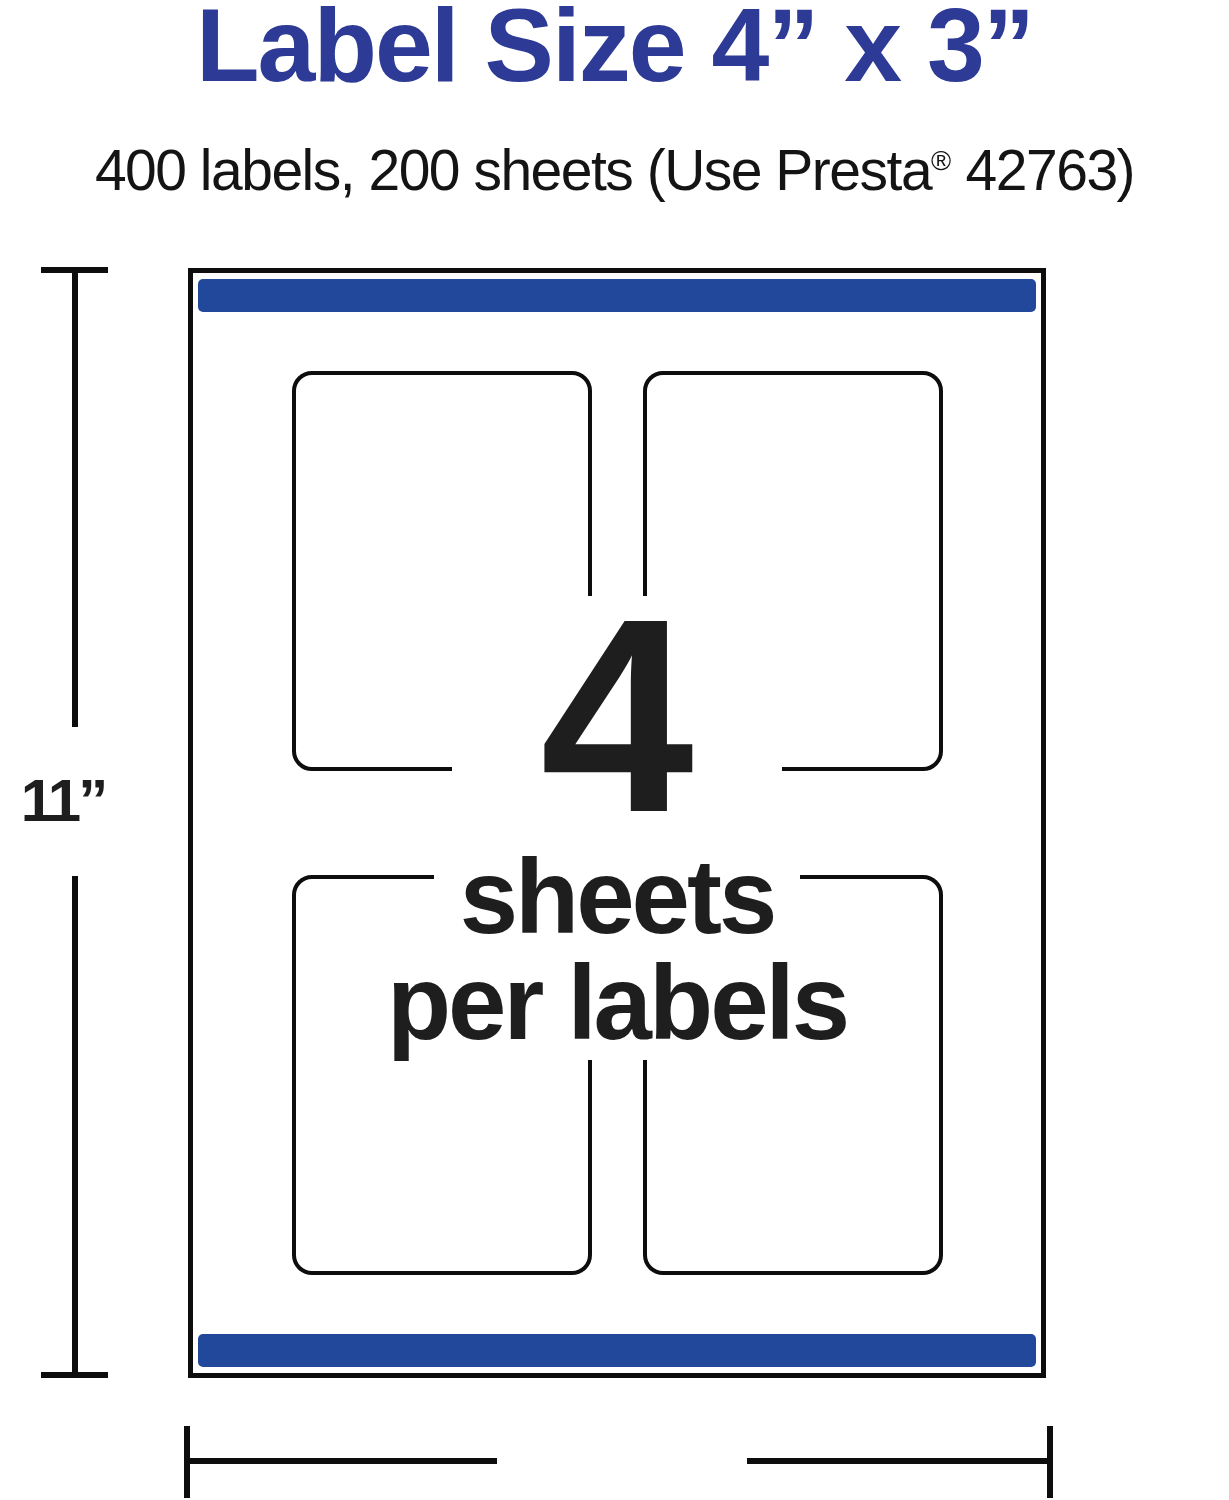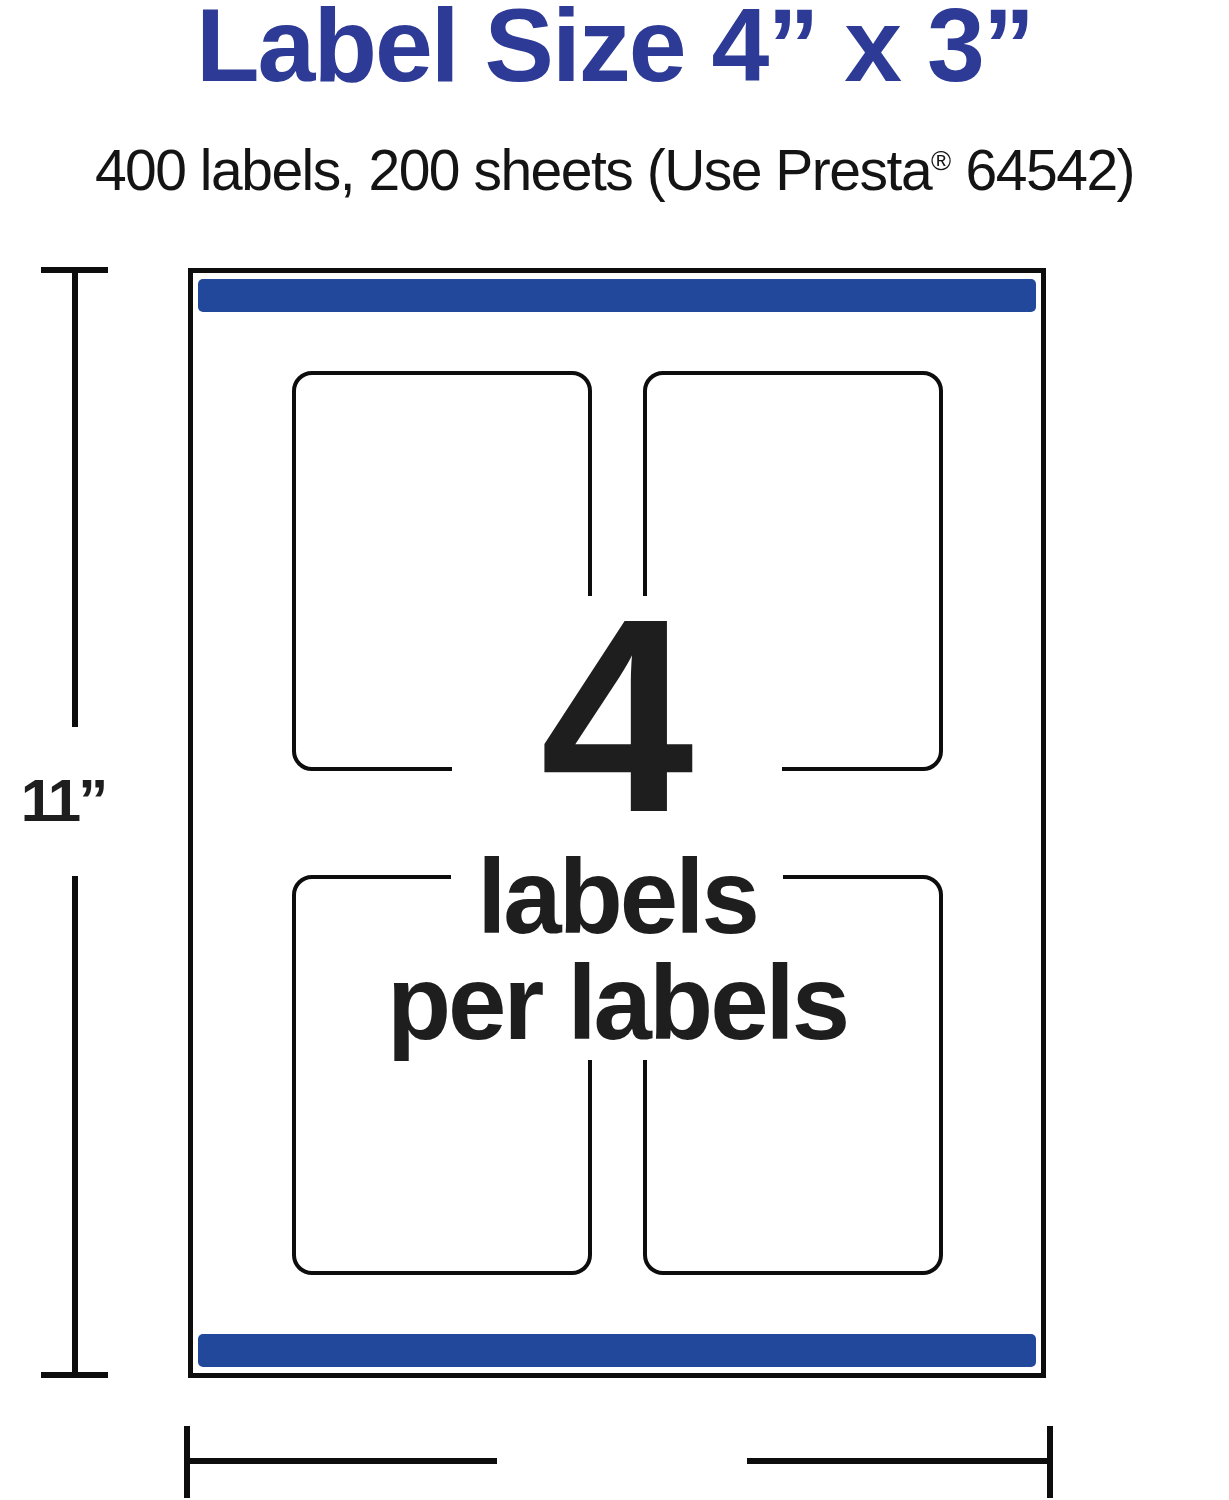--- a/index.html
+++ b/index.html
@@ -80,33 +80,33 @@
   .w-slash{font-size:106px;vertical-align:-5px;margin:0 -7px;}
   .w-den{font-size:48px;vertical-align:1px;}
   .w-unit{font-size:84px;}
 </style>
 </head>
 <body>
 
 <div class="canvas">
 
   <div class="title">Label Size 4” x 3”</div>
-  <div class="subtitle"><span>400 labels, 200 sheets (Use Presta</span><span class="reg">®</span><span> 64542)</span></div>
+  <div class="subtitle"><span>400 labels, 200 sheets (Use Presta</span><span class="reg">®</span><span> 42763)</span></div>
 
   <div class="sheet">
     <div class="bar top"></div>
     <div class="bar bottom"></div>
     <div class="label-cell tl"></div>
     <div class="label-cell tr"></div>
     <div class="label-cell bl"></div>
     <div class="label-cell br"></div>
   </div>
 
   <div class="center-line line-count"><span>4</span></div>
-  <div class="center-line line-labels"><span>labels</span></div>
+  <div class="center-line line-labels"><span>sheets</span></div>
   <div class="center-line line-persheet"><span>per labels</span></div>
 
   <div class="dim h-cap-top"></div>
   <div class="dim h-seg-upper"></div>
   <div class="h-label">11”</div>
   <div class="dim h-seg-lower"></div>
   <div class="dim h-cap-bottom"></div>
 
   <div class="dim w-cap-left"></div>
   <div class="dim w-seg-left"></div>

